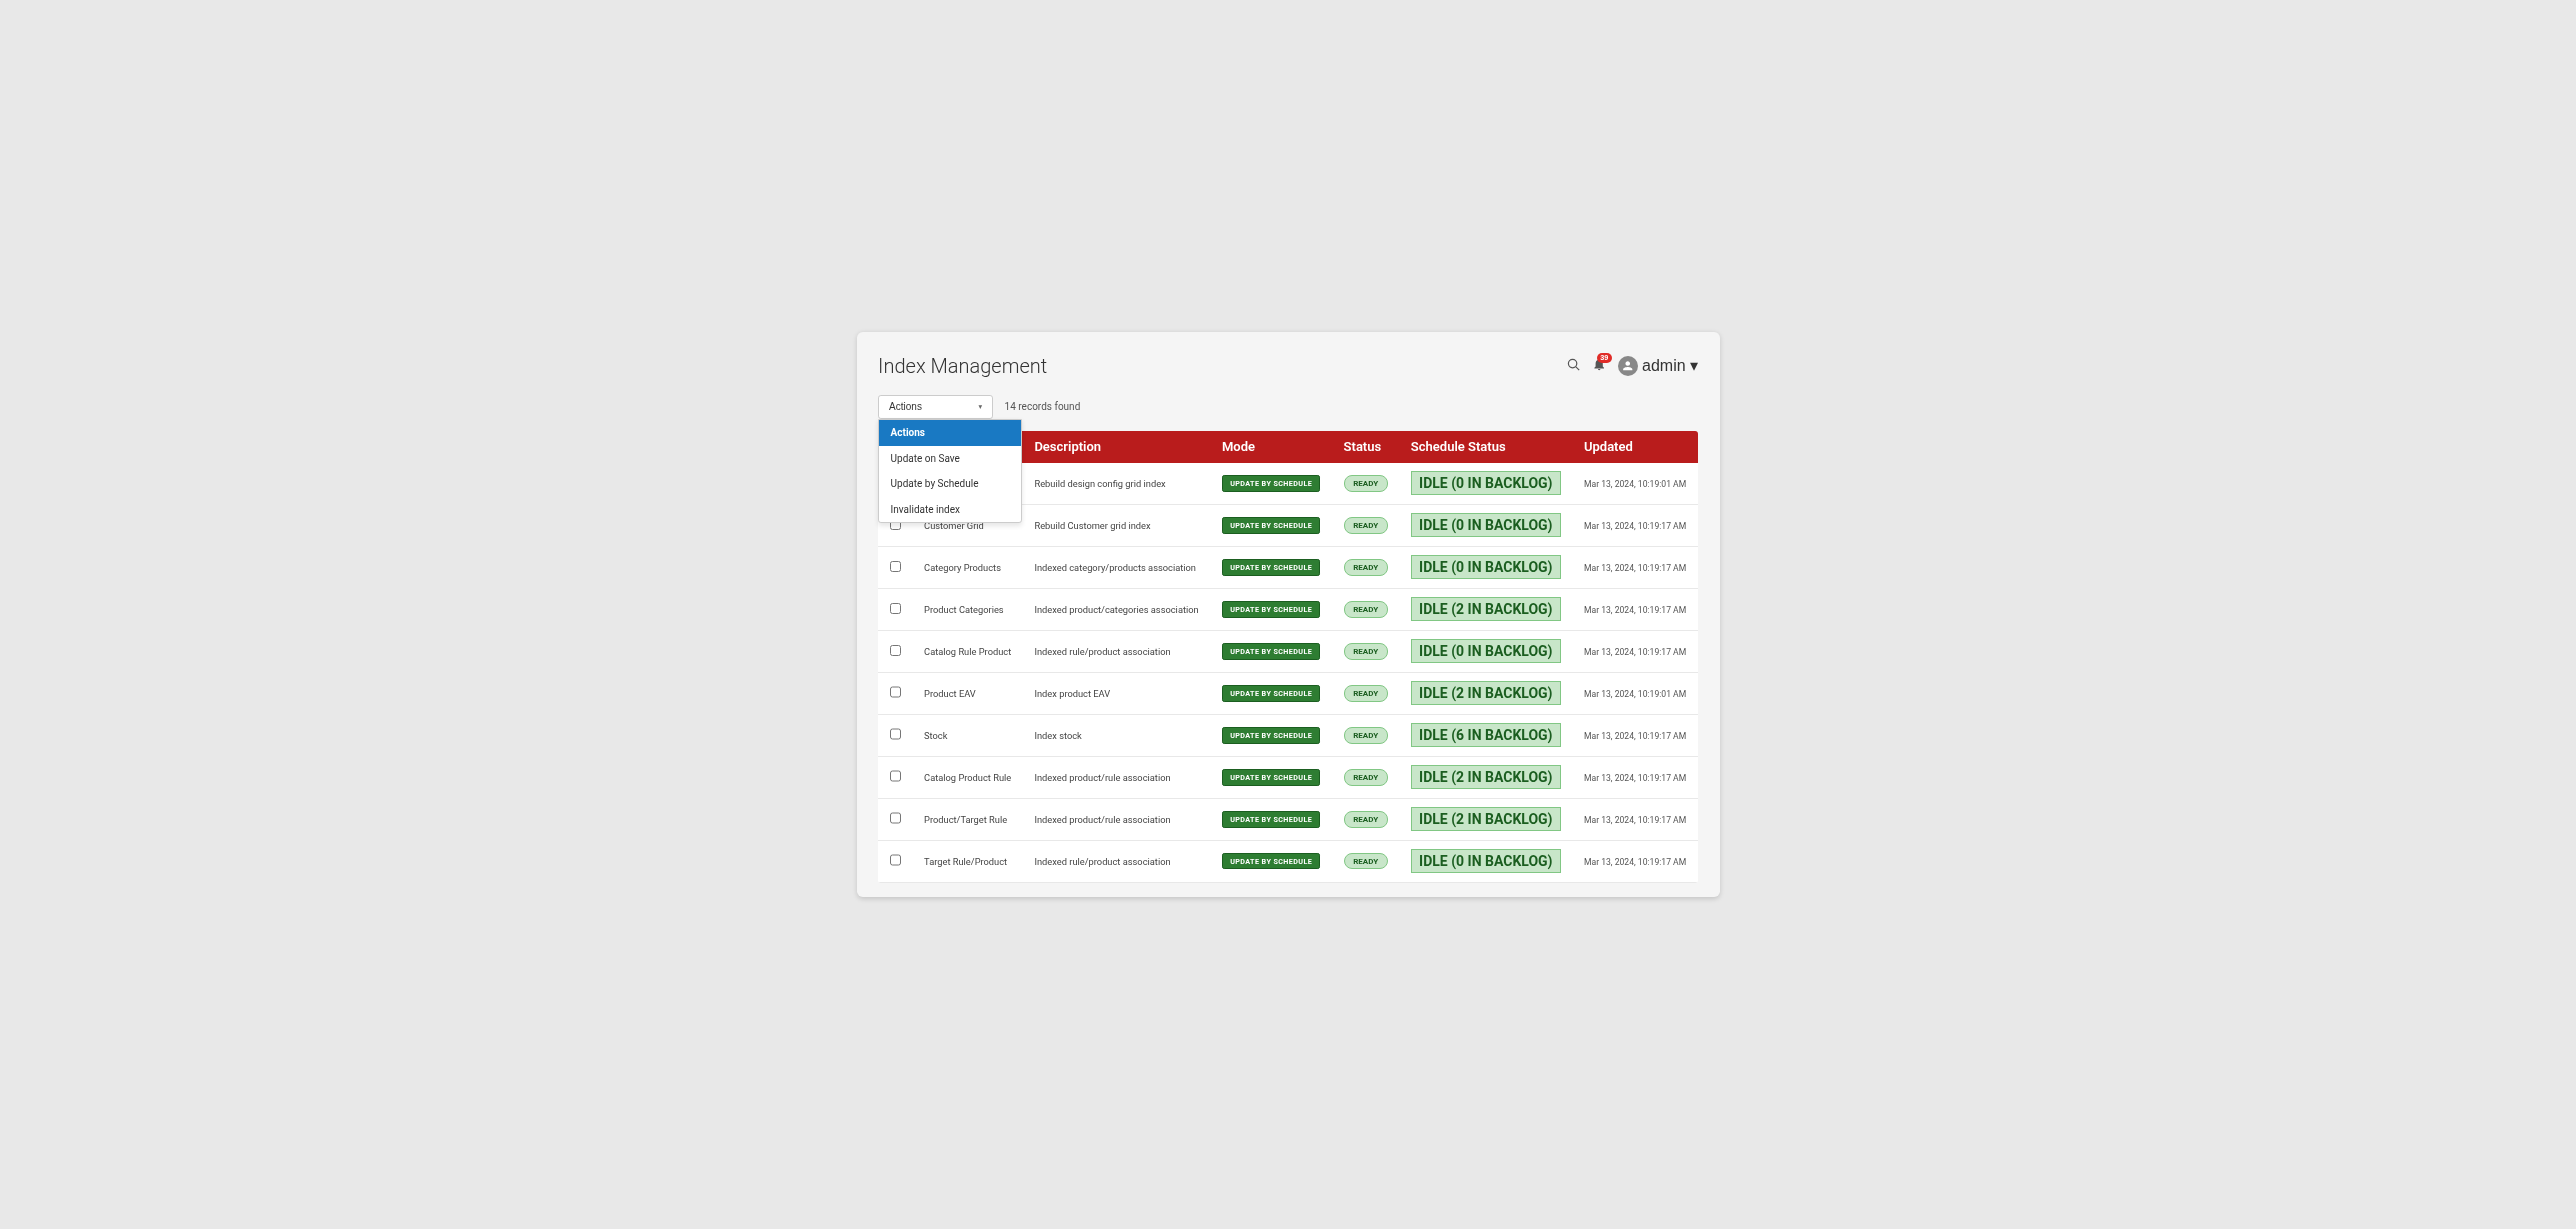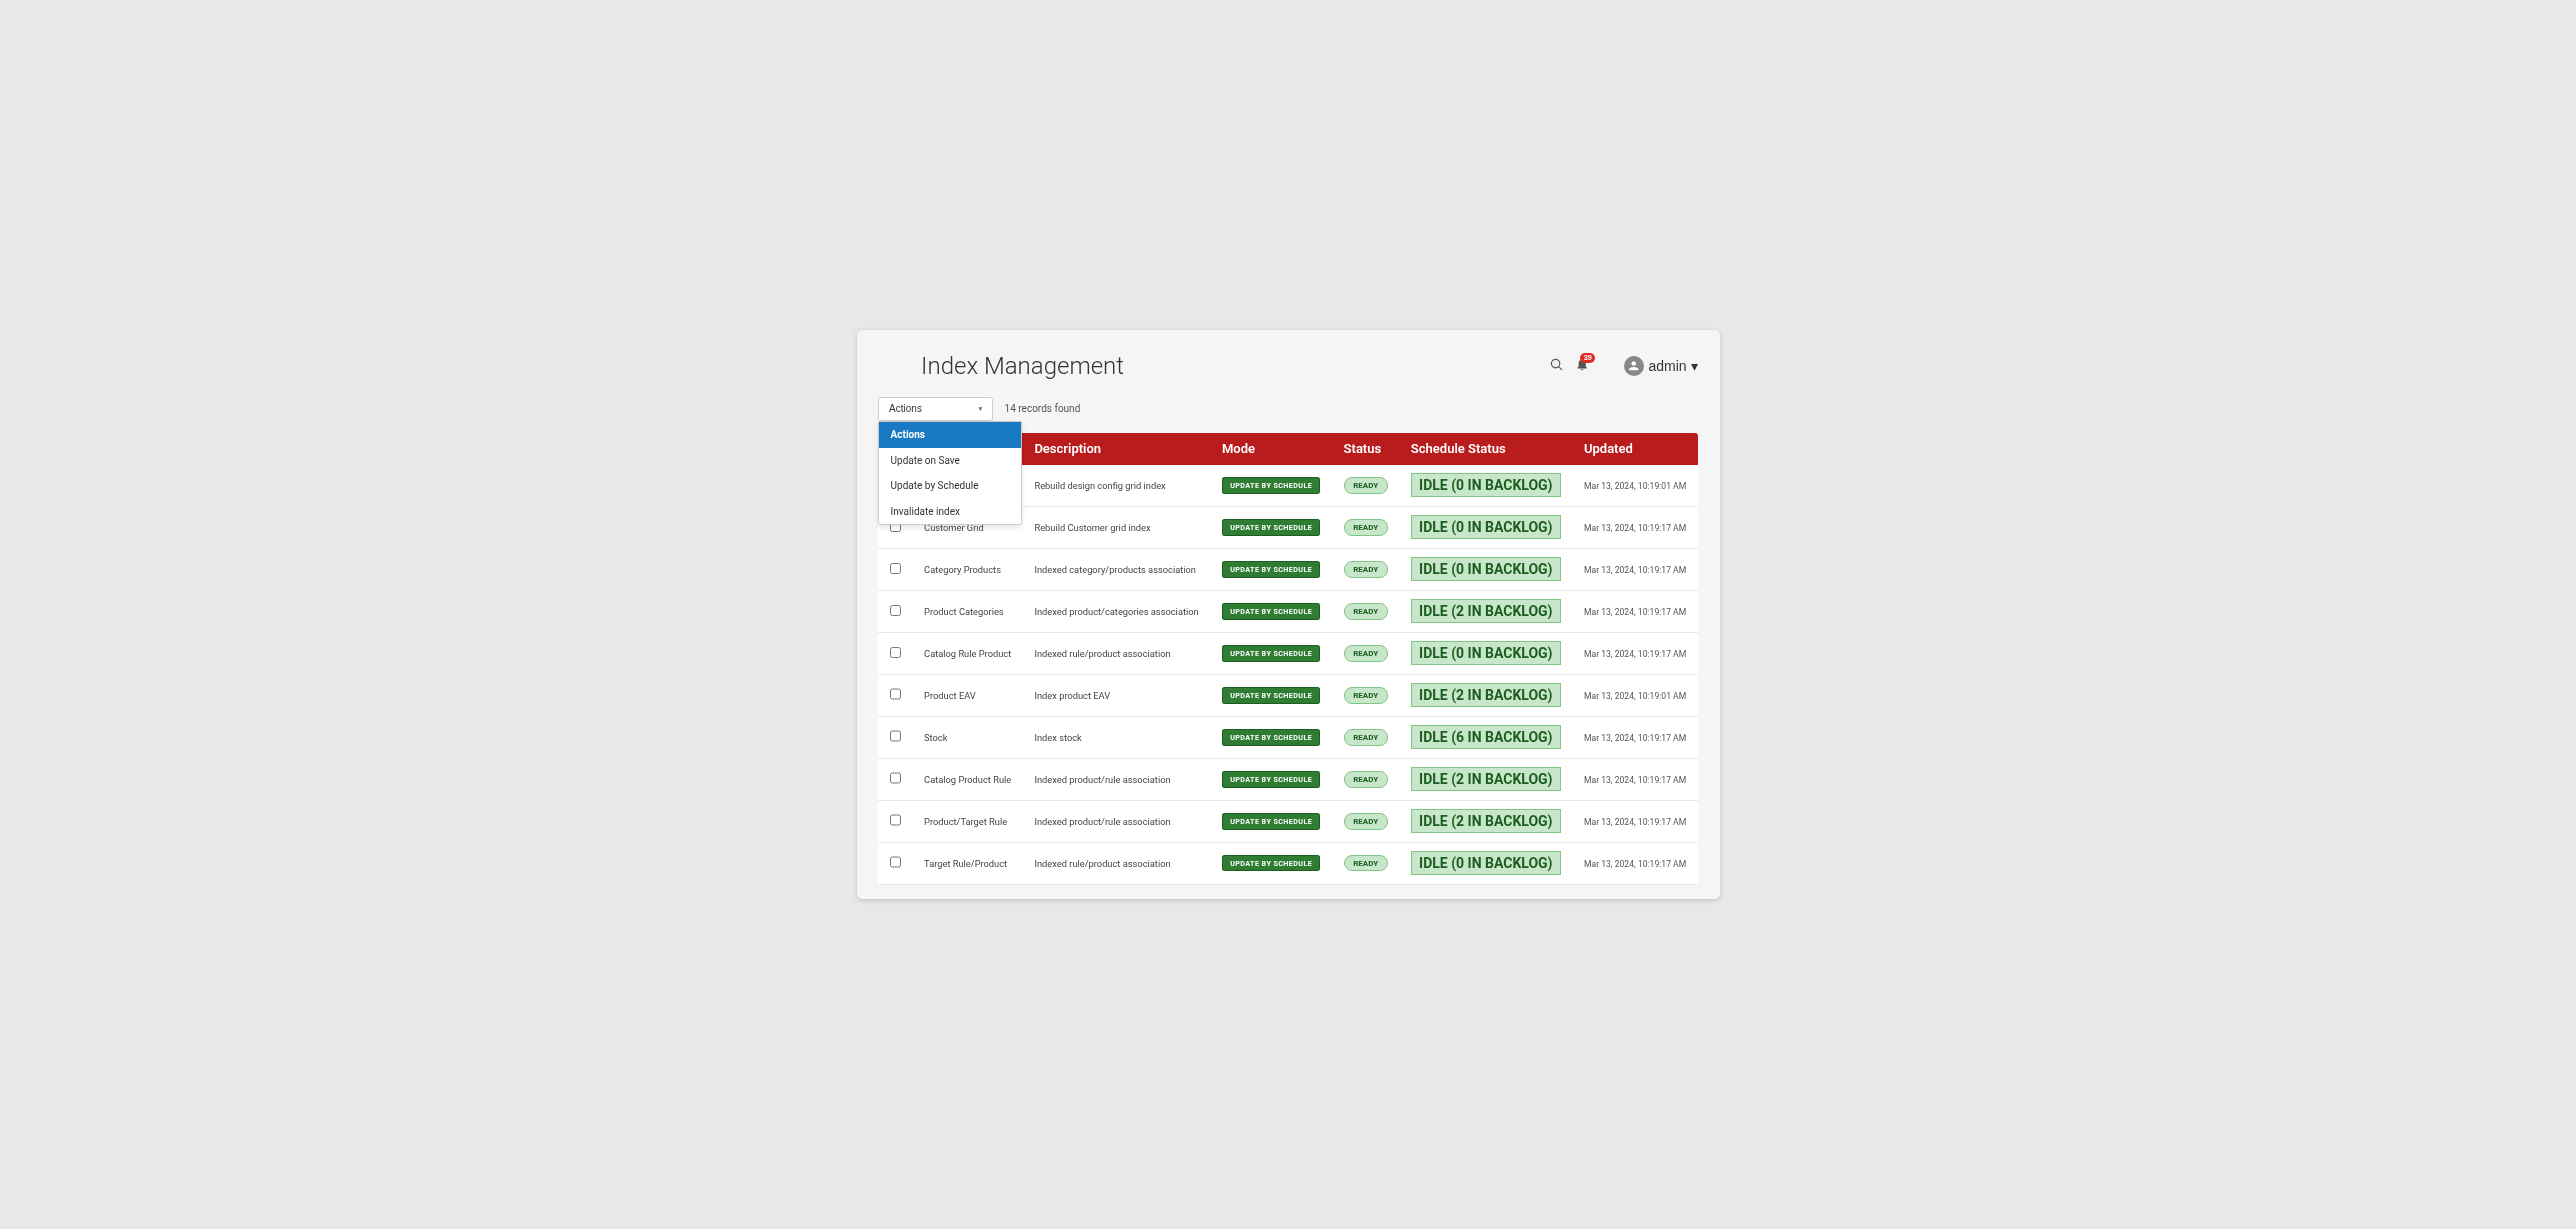--- a/index.html
+++ b/index.html
@@ -20,24 +20,23 @@
       padding: 21.6px 21.6px 14.4px 21.6px;
       box-shadow: 0 1.4px 5.8px rgba(0,0,0,0.15);
     }
     .header {
       display: flex;
       justify-content: space-between;
       align-items: center;
       margin-bottom: 17px;
     }
     .page-title {
-      font-size: 24px;
+      font-size: 20px;
       font-weight: 300;
       color: #333;
-      margin-left: 43px;
     }
     .header-actions {
       display: flex;
       align-items: center;
       gap: 11.5px;
     }
     .search-icon-btn {
       background: none;
       border: none;
       cursor: pointer;
@@ -64,23 +63,22 @@
       padding: 0.7px 3.6px;
       min-width: 13px;
     }
     .user-menu {
       display: flex;
       align-items: center;
       gap: 4.3px;
       cursor: pointer;
       background: none;
       border: none;
-      font-size: 14px;
+      font-size: 16px;
       color: #333;
-      margin-left: 23px;
     }
     .user-avatar {
       width: 20px;
       height: 20px;
       border-radius: 50%;
       background: #888;
       display: flex;
       align-items: center;
       justify-content: center;
       color: white;

